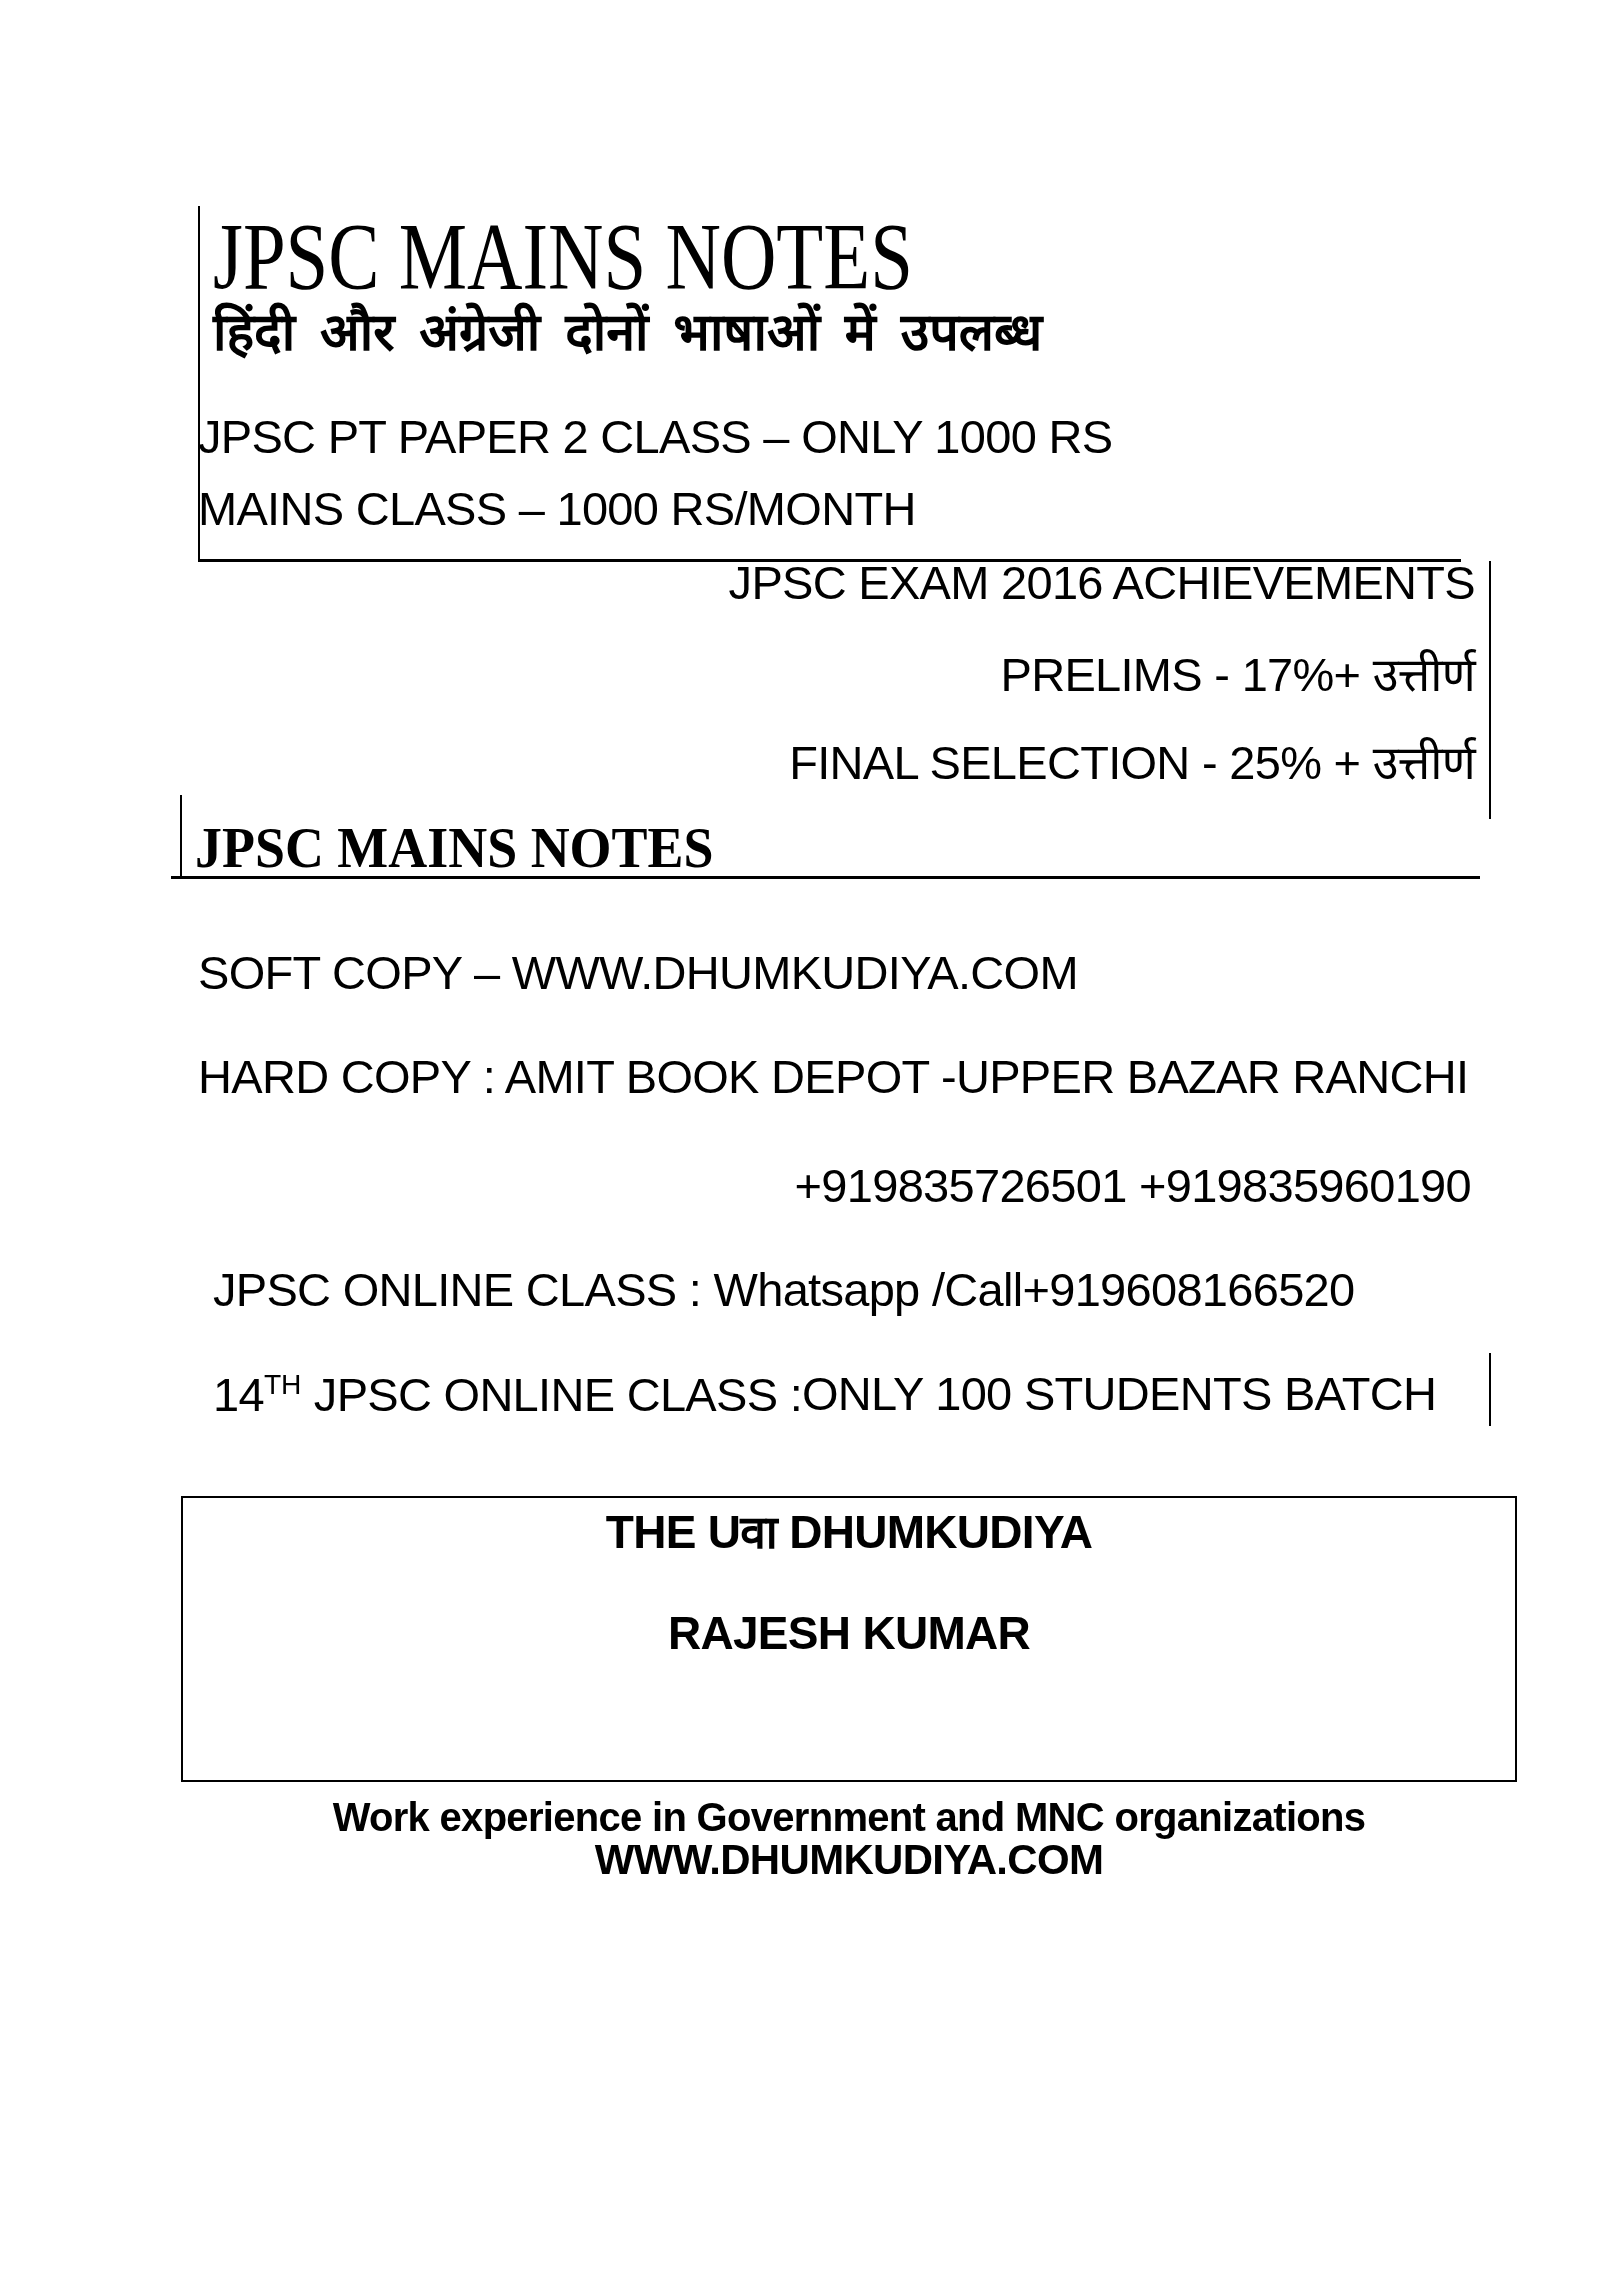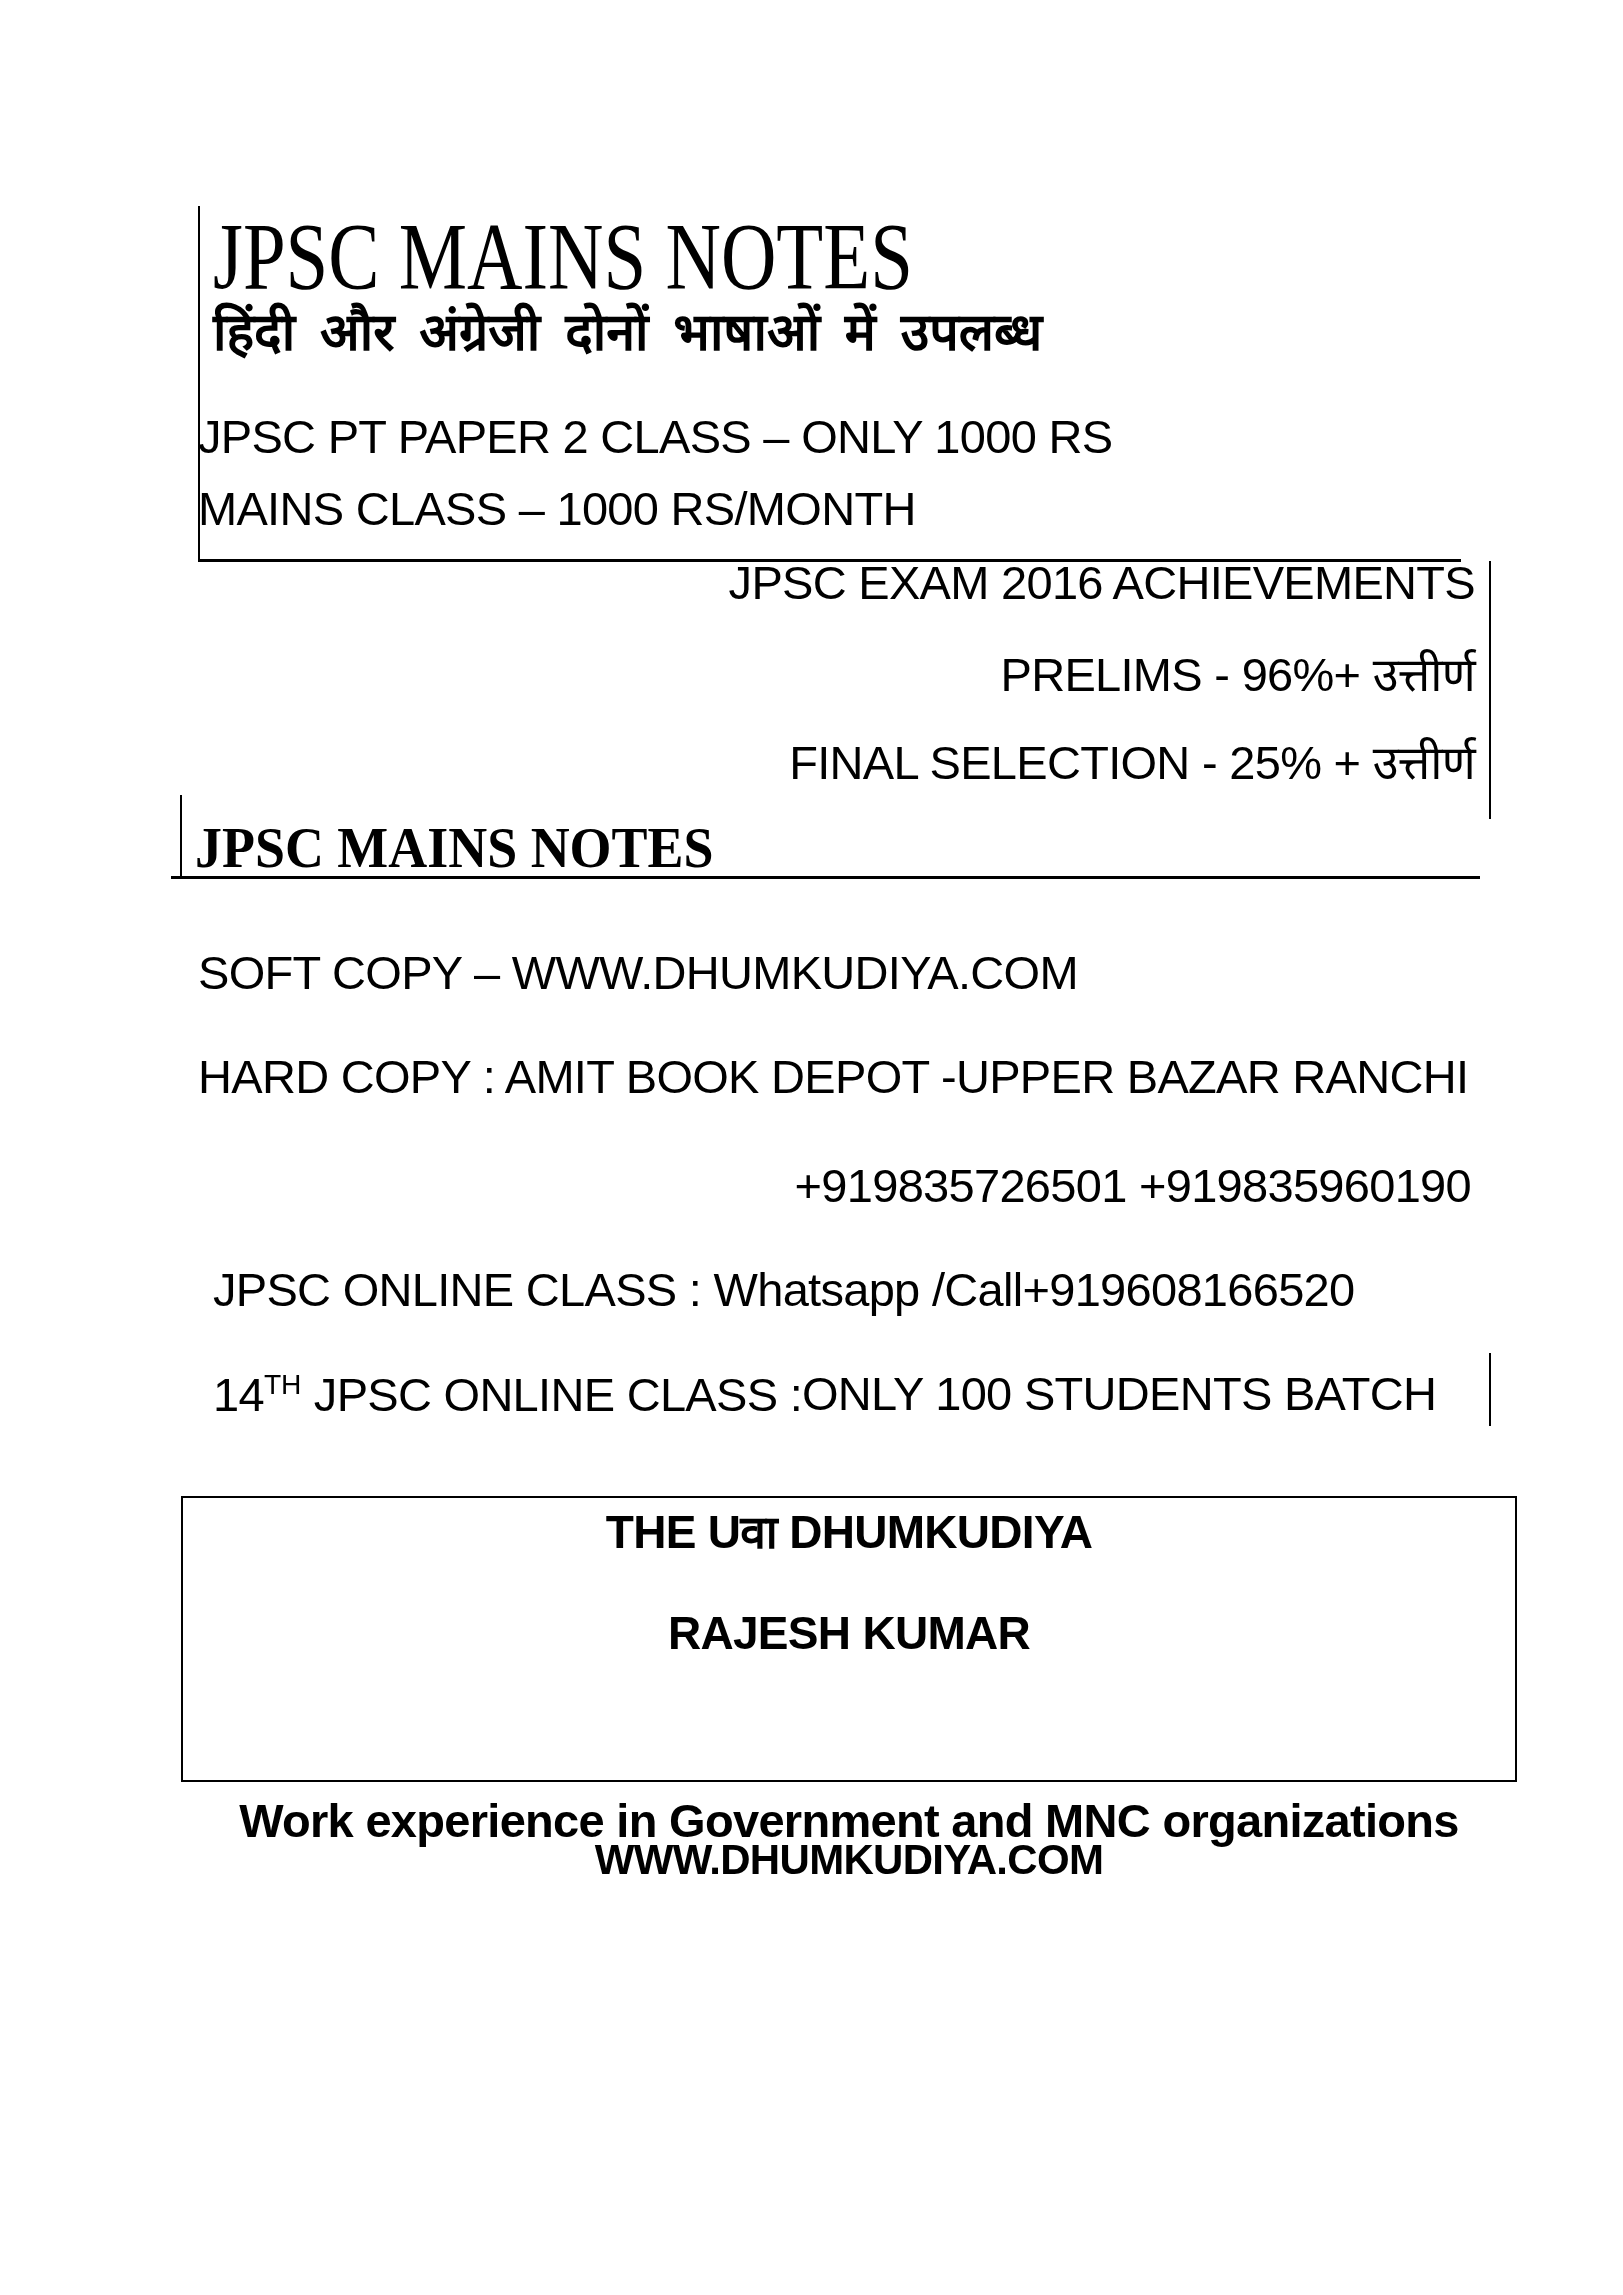--- a/index.html
+++ b/index.html
@@ -20,21 +20,21 @@
   .heading2{font-size:58px;font-weight:700;transform:scaleX(.93);transform-origin:left top;}
   .right-anchor{text-align:right;}
   .row{display:flex;justify-content:flex-start;align-items:flex-start;}
   .rule{position:absolute;background:#000000;}
   .infobox{
     position:absolute;left:181px;top:1496px;width:1336px;height:286px;
     border:2px solid #000000;box-sizing:border-box;text-align:center;
   }
   .boxline{position:absolute;left:0;width:100%;text-align:center;line-height:1;white-space:nowrap;font-weight:700;}
   .b70{font-size:46px;}
-  .b72{font-size:47px;}
+  .b72{font-size:40px;}
   .b64{font-size:42px;}
   sup.th{font-size:60%;vertical-align:super;letter-spacing:0;}
 </style>
 </head>
 <body>
 
 <div class="page">
 
   <div class="rule" style="left:198px;top:206px;width:2px;height:355px;"></div>
   <div class="rule" style="left:198px;top:559px;width:1263px;height:2.6px;"></div>
@@ -46,21 +46,21 @@
   <div class="abs serif title" style="left:213px;top:209px;">JPSC MAINS NOTES</div>
 
   <div class="abs hindi" style="left:213px;top:307px;">हिंदी और अंग्रेजी दोनों भाषाओं में उपलब्ध</div>
 
   <div class="abs sans body-line" style="left:198px;top:413px;">JPSC PT PAPER 2 CLASS – ONLY 1000 RS</div>
 
   <div class="abs sans body-line" style="left:198px;top:485px;">MAINS CLASS – 1000 RS/MONTH</div>
 
   <div class="abs sans body-line right-anchor" style="right:148px;top:559px;">JPSC EXAM 2016 ACHIEVEMENTS</div>
 
-  <div class="abs sans body-line right-anchor" style="right:148px;top:651px;">PRELIMS - 96%+ उत्तीर्ण</div>
+  <div class="abs sans body-line right-anchor" style="right:148px;top:651px;">PRELIMS - 17%+ उत्तीर्ण</div>
 
   <div class="abs sans body-line right-anchor" style="right:148px;top:739px;">FINAL SELECTION - 25% + उत्तीर्ण</div>
 
   <div class="abs serif heading2" style="left:195px;top:819px;">JPSC MAINS NOTES</div>
 
   <div class="abs sans body-line" style="left:198px;top:949px;">SOFT COPY – WWW.DHUMKUDIYA.COM</div>
 
   <div class="abs sans body-line" style="left:198px;top:1053px;">HARD COPY : AMIT BOOK DEPOT -UPPER BAZAR RANCHI</div>
 
   <div class="abs sans body-line right-anchor" style="right:152px;top:1162px;">+919835726501 +919835960190</div>

